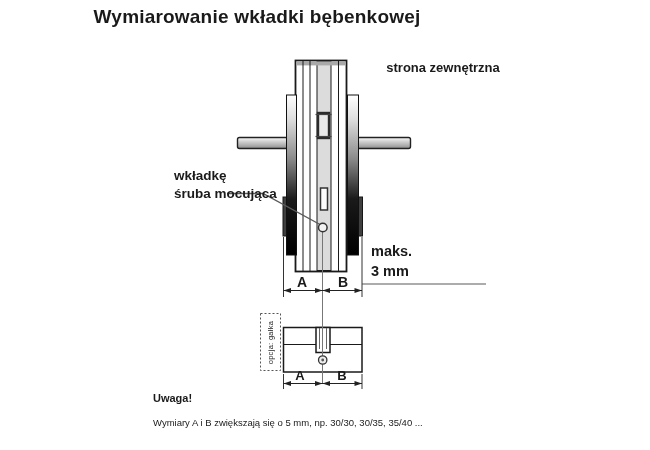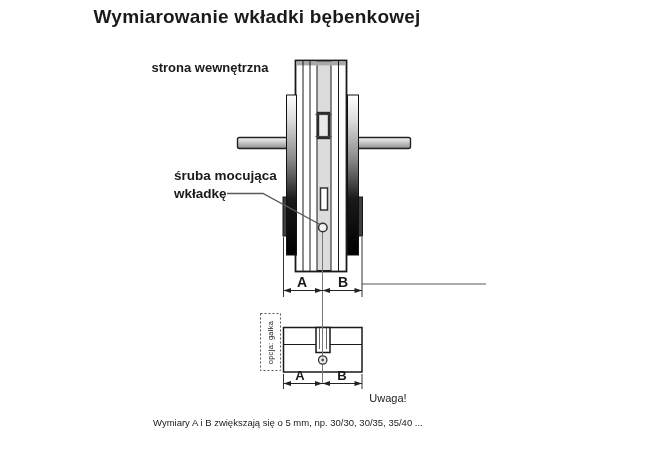--- a/index.html
+++ b/index.html
@@ -13,21 +13,21 @@
   .t-screw{left:174px;top:167px;font-size:13.5px;font-weight:bold;line-height:18px;}
   .t-max{left:371px;top:241px;font-size:14.5px;font-weight:bold;line-height:20px;}
   .t-dim{font-size:14px;font-weight:bold;width:28px;text-align:center;}
   .dim-a-upper{left:288px;top:274px;}
   .dim-b-upper{left:329px;top:274px;}
   .dim-a-lower{left:286px;top:368px;font-size:13px;}
   .dim-b-lower{left:328px;top:368px;font-size:13px;}
   .t-knob{left:260px;top:313px;width:21px;height:58px;display:flex;align-items:center;justify-content:center;}
   .t-knob span{transform:rotate(-90deg);white-space:nowrap;font-size:7.5px;color:#222;letter-spacing:.3px;}
   .t-note{left:153px;top:391px;width:470px;font-size:9.5px;line-height:15px;}
-  .t-note .head{font-weight:normal;font-size:11px;line-height:15px;text-align:center;}
+  .t-note .head{font-weight:bold;font-size:11px;line-height:15px;}
   .t-note .ln{white-space:pre-wrap;margin-top:9px;}
   svg{position:absolute;left:0;top:0;}
 </style>
 </head>
 <body>
 
 <div class="canvas">
 
   <svg width="650" height="450" viewBox="0 0 650 450">
     <defs>
@@ -100,27 +100,31 @@
       <polygon points="362,383.5 354.5,380.9 354.5,386.1" fill="#222"></polygon>
     </g>
 
     <circle cx="322.8" cy="227.5" r="4.3" fill="#f2f2f2" stroke="#333333" stroke-width="1.5"></circle>
     <circle cx="322.7" cy="360" r="4.2" fill="#ededed" stroke="#333333" stroke-width="1.3"></circle>
     <circle cx="322.7" cy="360" r="1.4" fill="#555555"></circle>
   </svg>
 
   <div class="abs t-title">Wymiarowanie wkładki bębenkowej</div>
 
-  <div class="abs t-side inner">strona wewnętrzna</div>
+  <div class="abs t-side outer">strona zewnętrzna</div>
 
   <div class="abs t-screw">
+    <div>wkładkę</div>
     <div>śruba mocująca</div>
-    <div>wkładkę</div>
   </div>
 
+  <div class="abs t-max">
+    <div>maks.</div>
+    <div>3 mm</div>
+  </div>
 
   <div class="abs t-dim dim-a-upper">A</div>
   <div class="abs t-dim dim-b-upper">B</div>
 
   <div class="abs t-knob">
     <span>opcja: gałka</span>
   </div>
 
   <div class="abs t-dim dim-a-lower">A</div>
   <div class="abs t-dim dim-b-lower">B</div>

